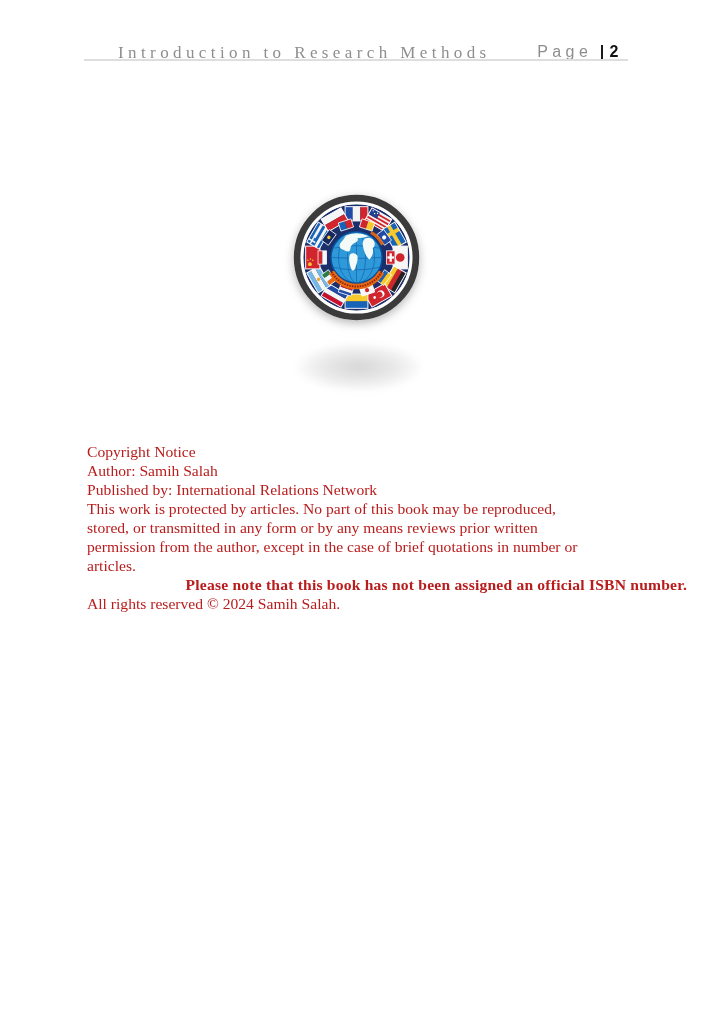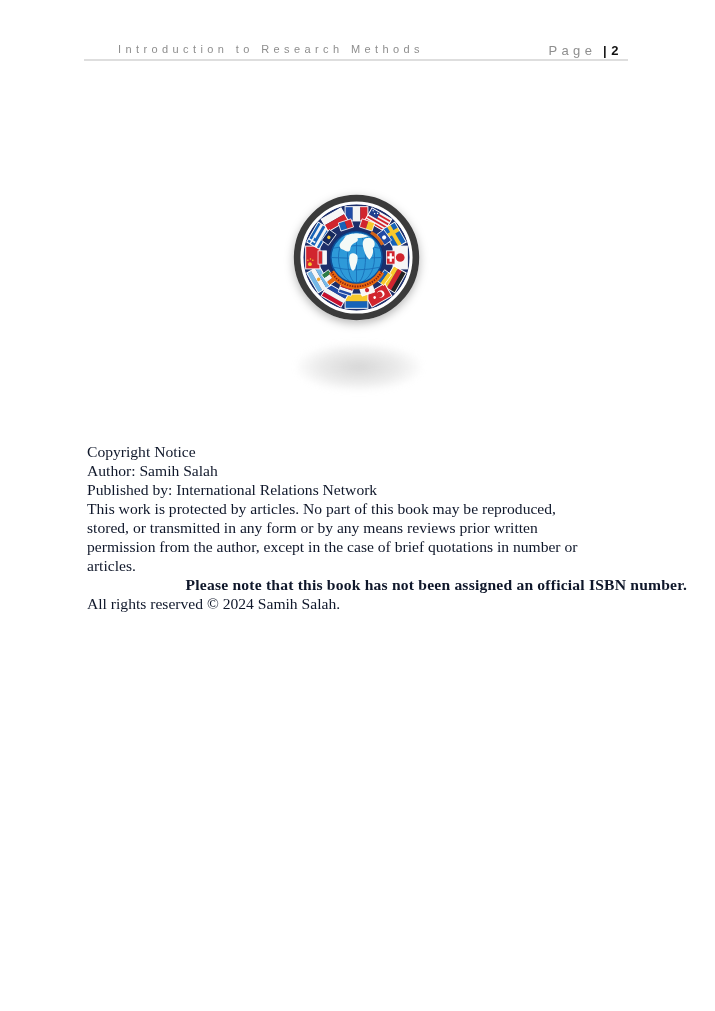--- a/index.html
+++ b/index.html
@@ -10,33 +10,33 @@
     background: #ffffff;
     overflow: hidden;
     font-family: "Liberation Serif", serif;
   }
 
   
   .header-title {
     position: absolute;
     top: 43px;
     left: 118px;
-    font-family: Liberation Sans, sans-serif;
-    font-size: 11px;
+    font-family: Liberation Serif, serif;
+    font-size: 17px;
     font-weight: 400;
     letter-spacing: 4.4px;
     color: #8e8e8e;
     white-space: nowrap;
   }
   .page-indicator {
     position: absolute;
     top: 43px;
     right: 96px;
     font-family: "Liberation Sans", sans-serif;
-    font-size: 13px;
+    font-size: 16px;
     white-space: nowrap;
   }
   .page-indicator .pg-label {
     color: #8e8e8e;
     letter-spacing: 4.4px;
     font-weight: 400;
   }
   .page-indicator .pg-sep {
     color: #1a1a1a;
     font-weight: 700;
@@ -81,21 +81,21 @@
   }
 
   
   .copyright-block {
     position: absolute;
     left: 87px;
     top: 442px;
     width: 600px;
     font-size: 15.6px;
     line-height: 19px;
-    color: #0f172a;
+    color: #b91c1c;
   }
   .copyright-block .line { white-space: nowrap; }
   .copyright-block .line.bold { font-weight: 700; letter-spacing: 0.2px; text-align: right; }
 </style>
 </head>
 <body>
 
 <div class="page">
 
   <div class="header-title">Introduction to Research Methods</div>

